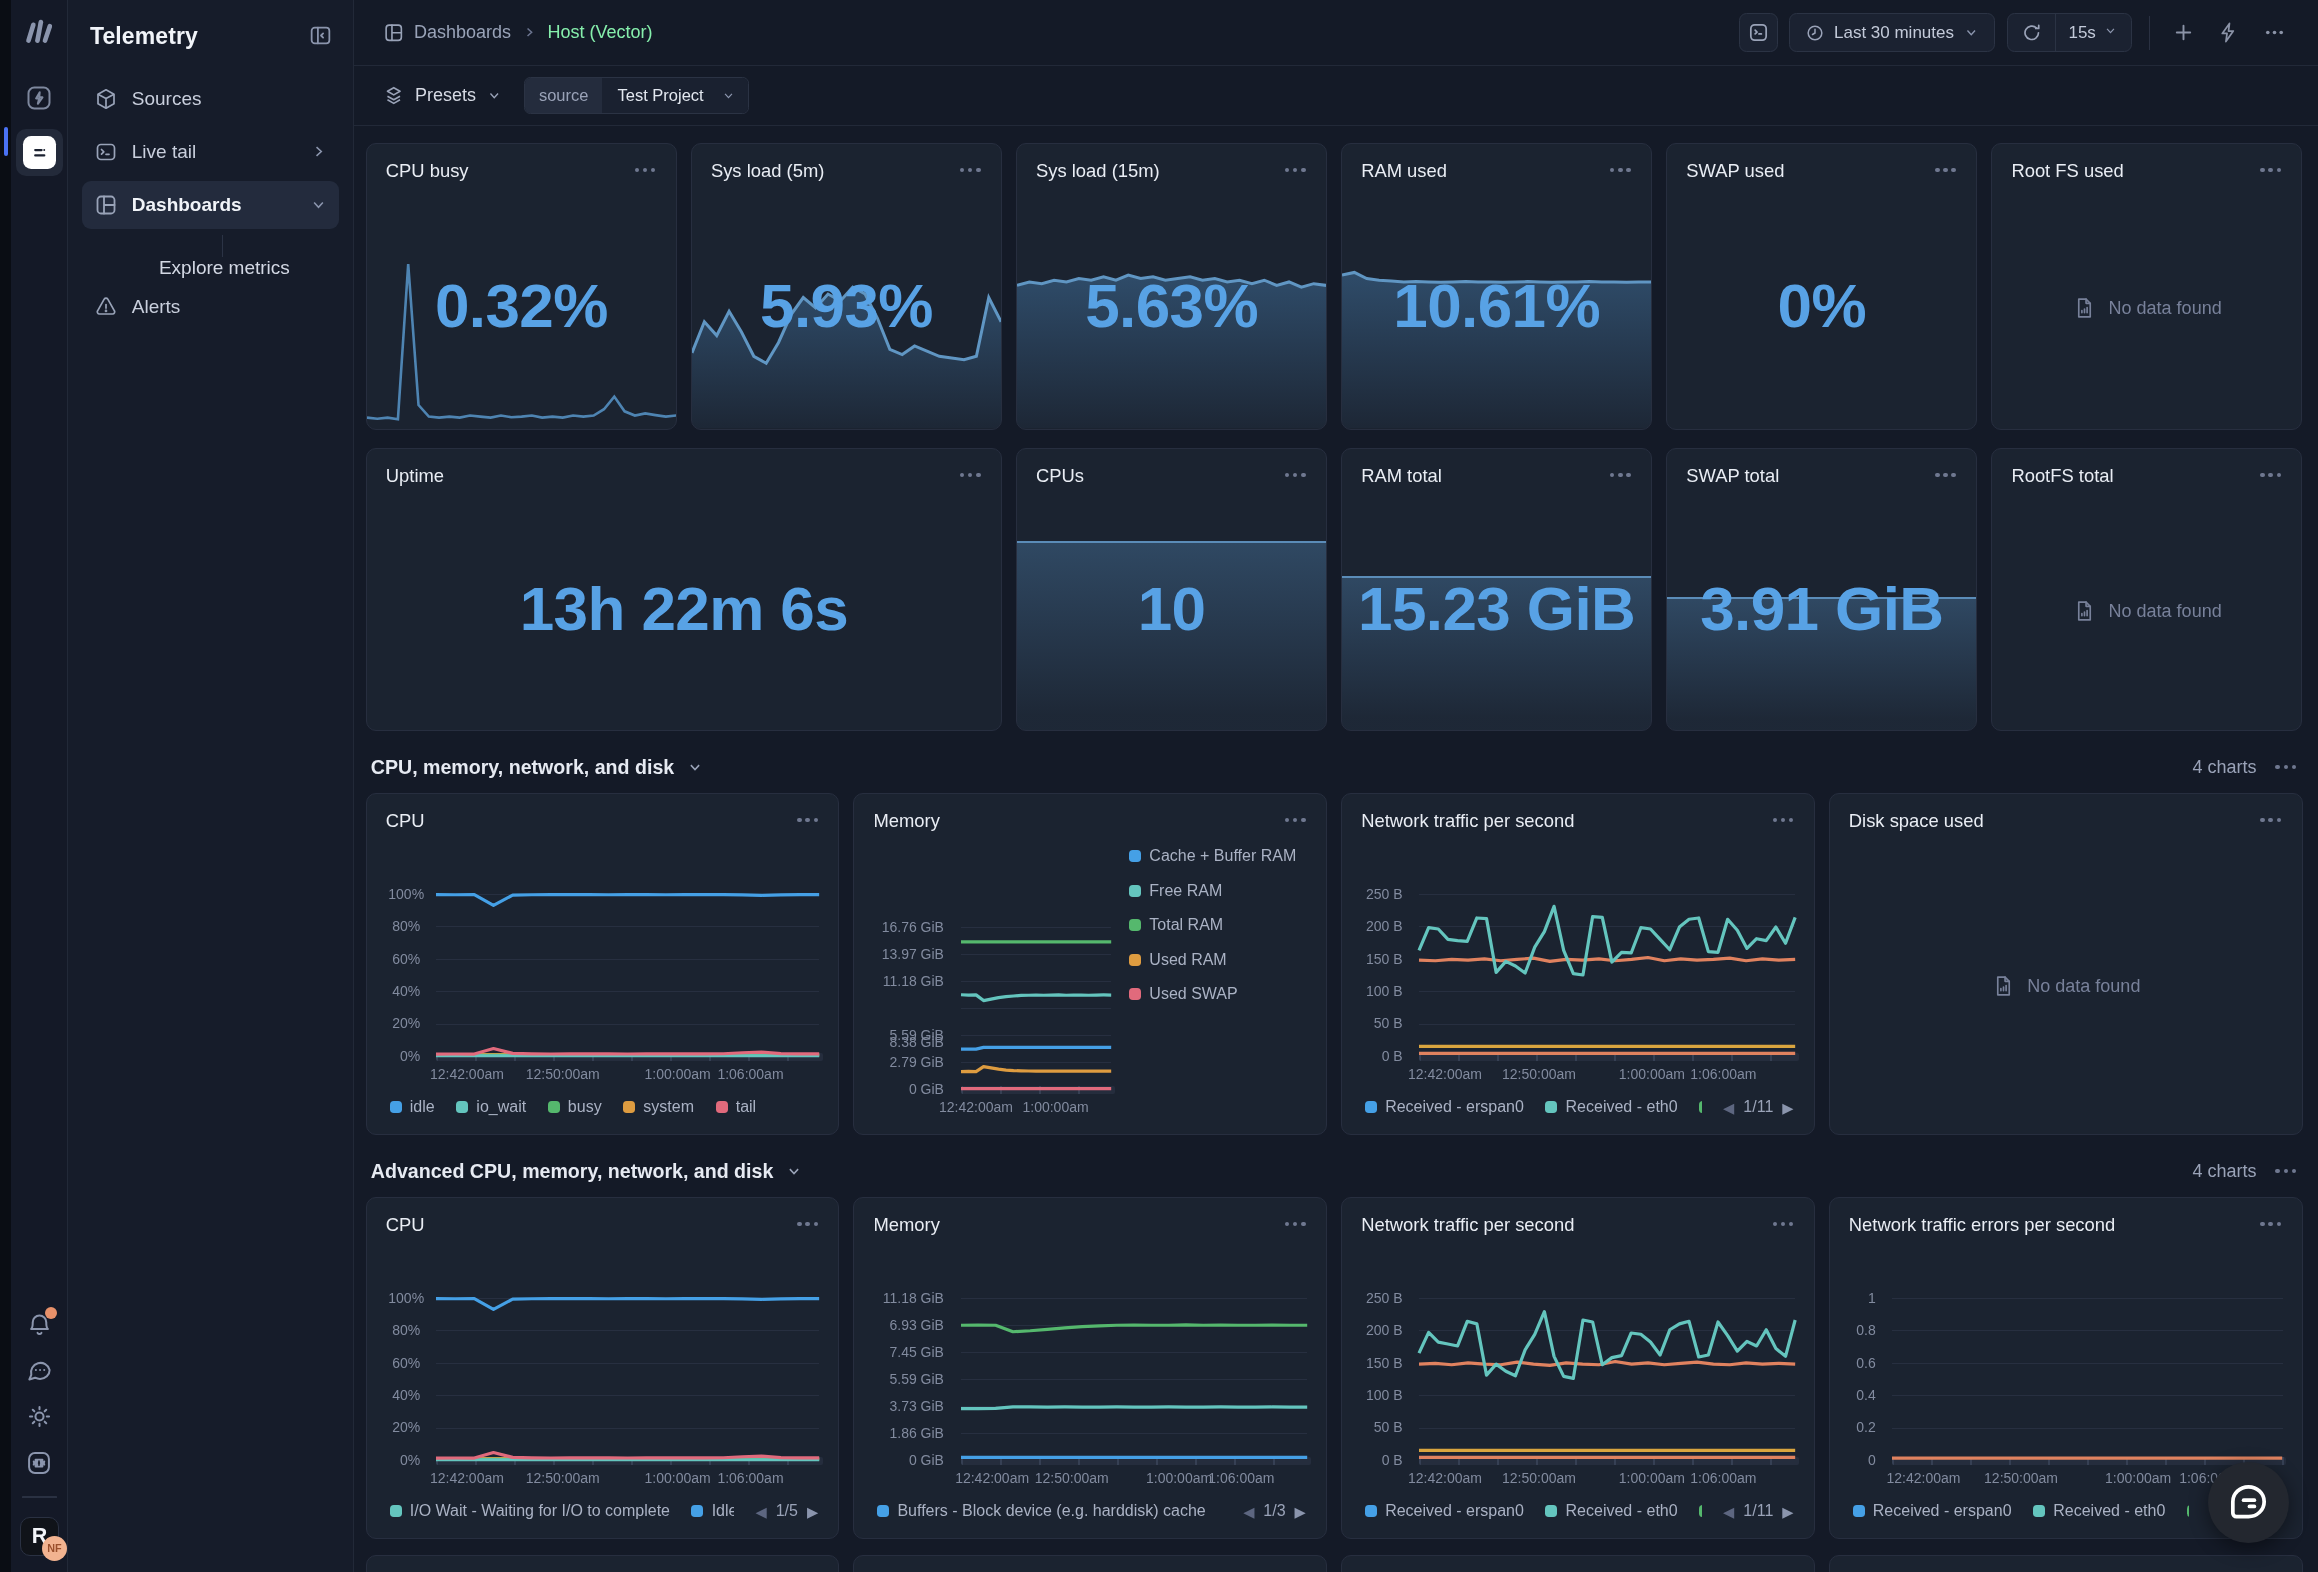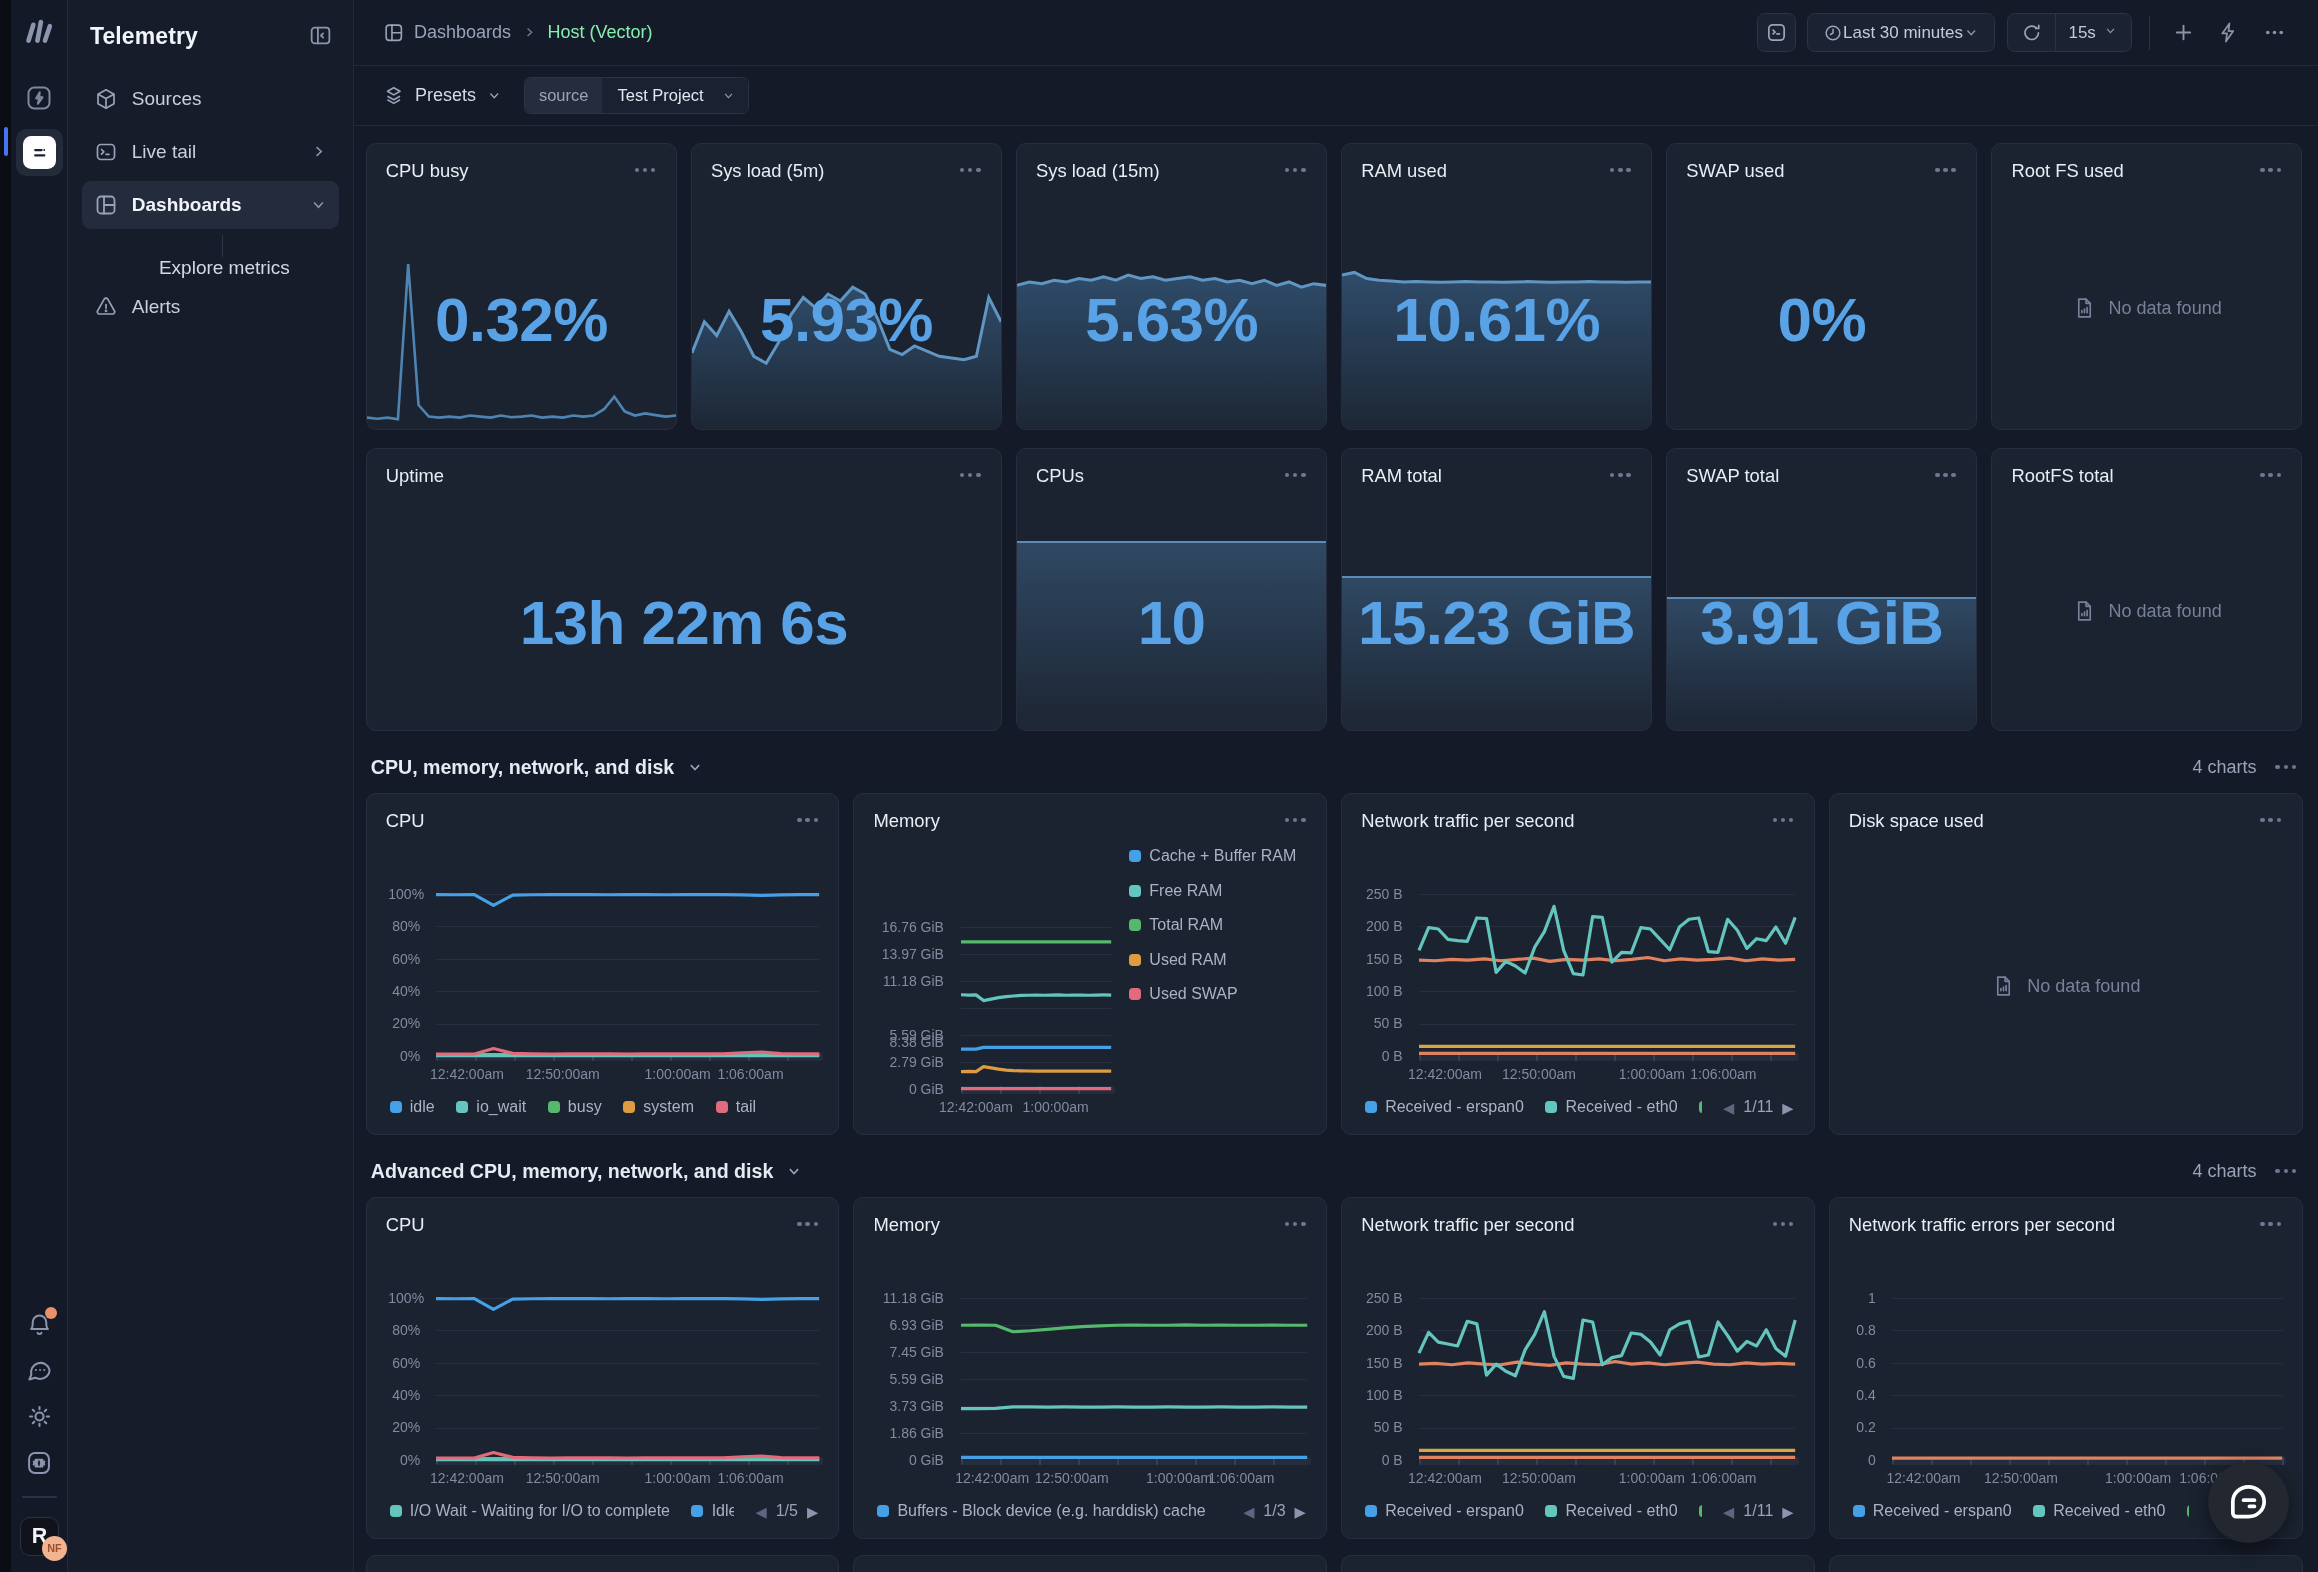--- a/index.html
+++ b/index.html
@@ -60,21 +60,21 @@
   .topbar { height: 66px; border-bottom: 0.6px solid #222938; display: flex;
     align-items: center; padding: 0 28px 0 29px; flex: 0 0 auto; }
   .crumbs { display: flex; align-items: center; gap: 10px; font-size: 18px; }
   .crumb-root { color: #99a3b8; display: flex; align-items: center; gap: 9px; cursor: pointer; }
   .crumb-sep { color: #6c7590; display: flex; }
   .crumb-current { color: #86efac; }
   .top-actions { margin-left: auto; display: flex; align-items: center; gap: 11.4px; }
   .btn { background: #1b2231; border: 0.6px solid #2b3344; border-radius: 7.6px;
     color: #c3cad9; display: flex; align-items: center; font-size: 17px; cursor: pointer; }
   .btn.icon-only { width: 39px; height: 39px; justify-content: center; color: #9aa3b8; }
-  .btn.time-range { height: 39px; padding: 0 15px; }
+  .btn.time-range { height: 39px; padding: 0 15px; gap: 9px; }
   .btn .chev { color: #8b95ad; display: flex; }
   .split { display: flex; height: 39px; border: 0.6px solid #2b3344; border-radius: 7.6px;
     background: #1b2231; overflow: hidden; }
   .split .seg { display: flex; align-items: center; padding: 0 12.7px; color: #9aa3b8; cursor: pointer; }
   .split .seg + .seg { border-left: 0.6px solid #2b3344; color: #c3cad9; font-size: 17px; gap: 7.6px; }
   .vdiv { width: 1.3px; height: 34px; background: #2a3142; margin: 0 5px; }
   .ghost { width: 34px; height: 34px; display: flex; align-items: center; justify-content: center;
     color: #8b93a7; cursor: pointer; }
 
   .filterbar { height: 60px; border-bottom: 0.6px solid #222938; display: flex;
@@ -98,21 +98,21 @@
   .row2 { margin-top: 18px; }
   .row2 .card { height: 283px; }
   .card-head { display: flex; align-items: flex-start; justify-content: space-between;
     padding: 16.5px 18px 6.3px 19px; position: relative; z-index: 3; }
   .card-title { font-size: 18.4px; color: #e9edf4; font-weight: 500; }
   .dots { display: flex; gap: 3.8px; padding: 7.6px 2.5px; cursor: pointer; }
   .dots i { width: 4.4px; height: 4.4px; border-radius: 50%; background: #6f7890; display: block; }
   .stat-body { flex: 1; position: relative; }
   .stat-value { position: absolute; left: 0; right: 0; top: 50%; transform: translateY(-54%);
     text-align: center; font-size: 62px; font-weight: 700; color: #58a2e5;
-    letter-spacing: -0.6px; z-index: 2; white-space: nowrap; margin-top: 14px; }
+    letter-spacing: -0.6px; z-index: 2; white-space: nowrap; }
   .spark { position: absolute; left: 0; right: 0; bottom: 0; top: 28%; width: 100%; height: 72%; z-index: 1; }
   .spark.lineonly { top: 30%; height: 70%; }
   .flat-fill { position: absolute; left: 0; right: 0; bottom: 0; z-index: 1;
     border-top: 2.5px solid #5b8cb8;
     background: linear-gradient(180deg, rgba(64,103,140,.55), rgba(64,103,140,.07) 92%); }
   .nodata { position: absolute; left: 0; right: 0; top: 50%; transform: translateY(-50%);
     display: flex; align-items: center; justify-content: center; gap: 11.4px;
     color: #78819a; font-size: 18px; z-index: 2; }
   .nodata svg { color: #78819a; }
 

